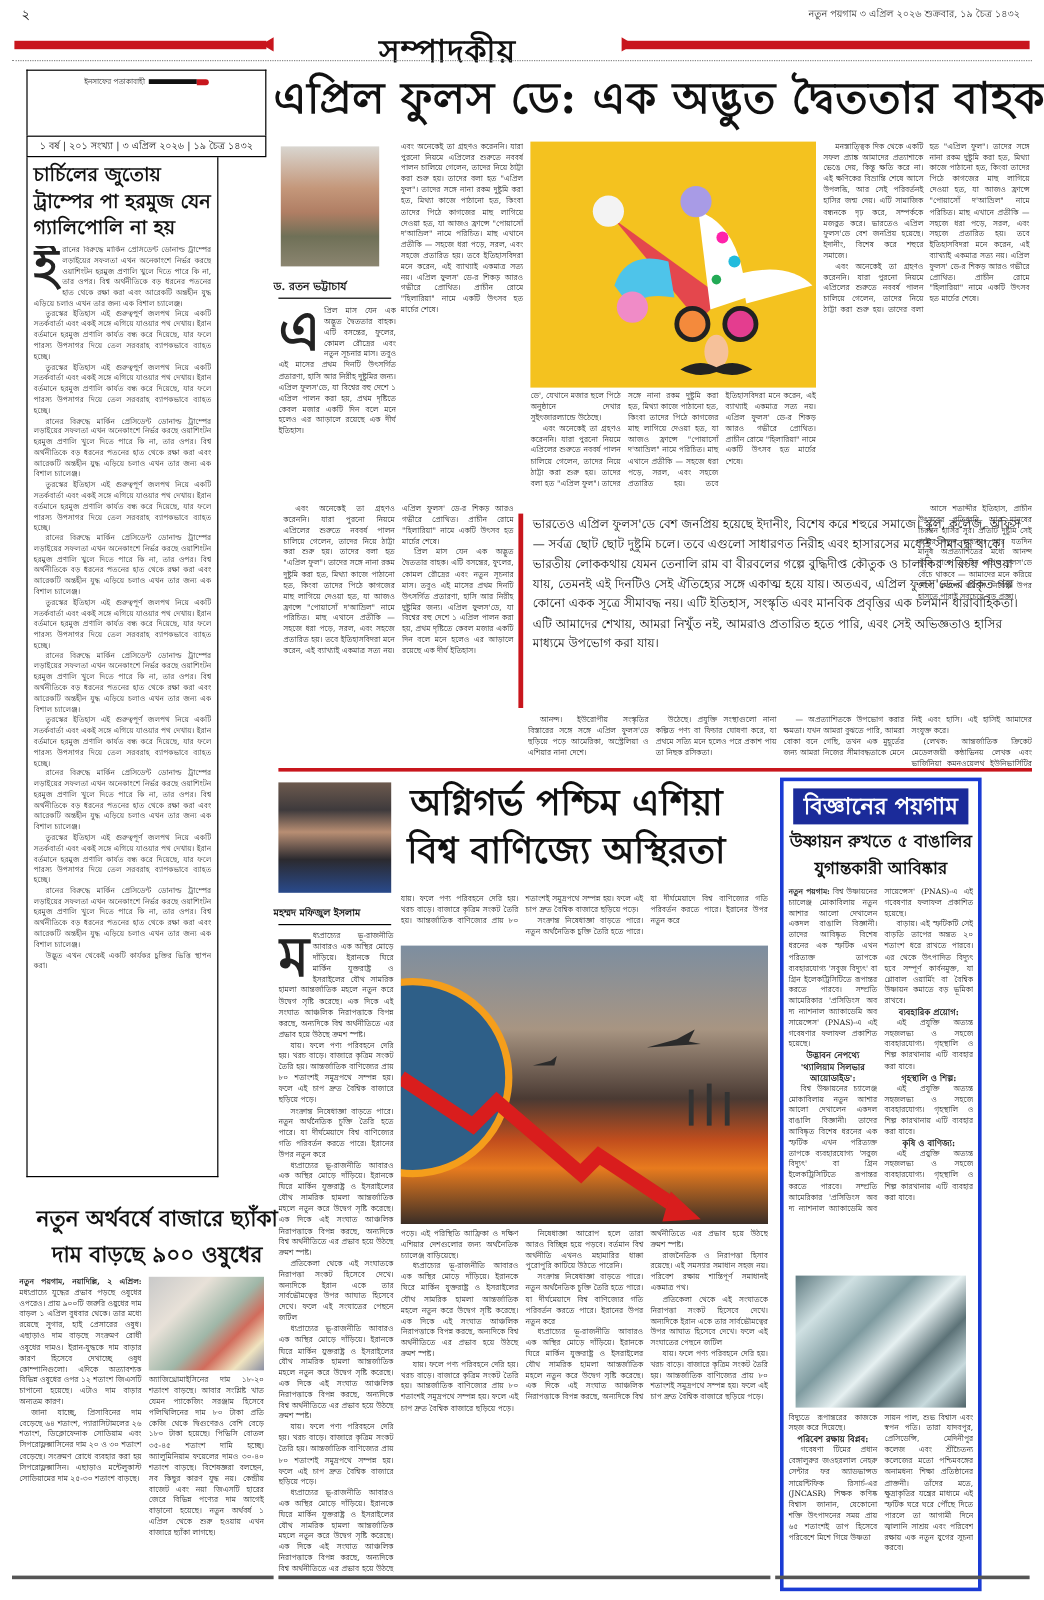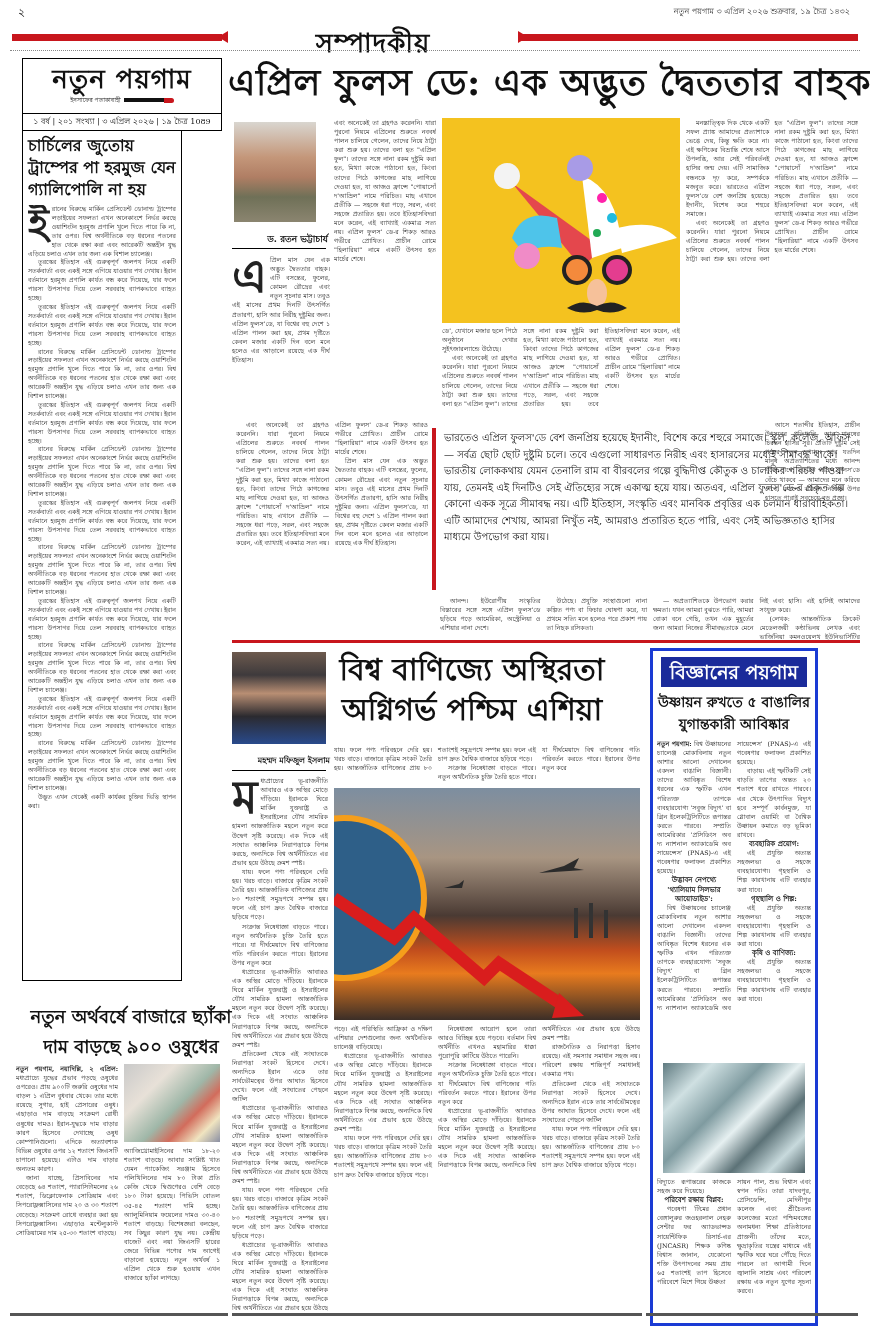--- a/index.html
+++ b/index.html
@@ -19,21 +19,21 @@
 .mast-name{font-size:26px;font-weight:bold;letter-spacing:1px;line-height:32px;text-align:center}
 .mast-tag{font-size:6px;text-align:center;color:#222}
 .mast-tag .pen{display:inline-block;width:40px;height:4px;background:#111;vertical-align:middle;margin-left:3px}
 .mast-tag .nib{display:inline-block;width:10px;height:5px;background:#c8161d;vertical-align:middle;border-radius:0 3px 3px 0}
 .issue{left:22px;top:113px;width:200px;height:18px;border:1px solid #000;font-size:8px;text-align:center;line-height:16px}
 .left-box{left:22px;top:131px;width:160px;height:850px;border:1px solid #000;border-top:none;padding:4px 5px}
 .h-left{font-size:16px;font-weight:bold;line-height:22px}
 .dropcap{float:left;font-size:40px;line-height:36px;margin-right:3px;font-weight:bold}
 .main-title{left:228px;top:60px;width:640px;font-size:36px;line-height:44px;font-weight:bold;white-space:nowrap;letter-spacing:0.5px}
 .photo{background:#ccc}
-.cap{font-size:9px;font-weight:bold;text-align:right}
+.cap{font-size:9px;font-weight:bold;text-align:left}
 .rule{border-top:1px solid #000}
 .pull{left:432px;top:428px;width:430px;height:162px;border-left:4px solid #c8161d;padding:2px 8px;font-size:10px;line-height:16.5px;font-weight:normal;color:#111}
 .h2{left:312px;top:650px;width:320px;text-align:center;font-size:30px;line-height:40px;font-weight:bold}
 .sci-box{left:650px;top:648px;width:168px;height:678px;border:3px solid #1a3bd4;padding:4px}
 .sci-banner{background:#1b2b9a;color:#fff;font-size:19px;font-weight:bold;text-align:center;height:30px;line-height:30px;margin:2px 4px}
 .sci-head{font-size:14px;font-weight:bold;text-align:center;line-height:22px;margin-top:4px}
 .med-title{left:21px;top:1002px;width:220px;text-align:center;font-size:18px;font-weight:bold;line-height:30px}
 .bold-lead{font-weight:bold}
 .subhead{font-weight:bold;font-size:7px;text-indent:0 !important;text-align:center}
 .bottom-rule{left:10px;width:840px;height:3px;background:#555}
@@ -44,24 +44,23 @@
 <div class="abs hdr-num">২</div>
 <div class="abs hdr-date">নতুন পয়গাম ৩ এপ্রিল ২০২৬ শুক্রবার, ১৯ চৈত্র ১৪৩২</div>
 <div class="abs redbar l"></div>
 <div class="abs tri" style="left:218px;border-right:10px solid #c8161d"></div>
 <div class="abs sec-title">সম্পাদকীয়</div>
 <div class="abs tri" style="left:518px;border-left:10px solid #c8161d"></div>
 <div class="abs redbar r"></div>
 <div class="abs dotline"></div>
 
 <div class="abs masthead">
-  <div class="mast-name">নতুন পয়গাম</div>
   <div class="mast-tag"><span>ইনসাফের পতাকাবাহী</span><span class="pen"></span><span class="nib"></span></div>
 </div>
-<div class="abs issue">১ বর্ষ | ২০১ সংখ্যা | ৩ এপ্রিল ২০২৬ | ১৯ চৈত্র 1089</div>
+<div class="abs issue">১ বর্ষ | ২০১ সংখ্যা | ৩ এপ্রিল ২০২৬ | ১৯ চৈত্র ১৪৩২</div>
 
 <div class="abs left-box">
   <div class="h-left">চার্চিলের জুতোয় ট্রাম্পের পা হরমুজ যেন গ্যালিপোলি না হয়</div>
   <div class="col-text" style="height:790px;margin-top:4px;font-size:6.2px;line-height:8.9px">
     <span class="dropcap">ই</span>
     <p style="text-indent:0">রানের বিরুদ্ধে মার্কিন প্রেসিডেন্ট ডোনাল্ড ট্রাম্পের লড়াইয়ের সফলতা এখন অনেকাংশে নির্ভর করছে ওয়াশিংটন হরমুজ প্রণালি খুলে দিতে পারে কি না, তার ওপর। বিশ্ব অর্থনীতিকে বড় ধরনের পতনের হাত থেকে রক্ষা করা এবং আরেকটি অন্তহীন যুদ্ধ এড়িয়ে চলাও এখন তার জন্য এক বিশাল চ্যালেঞ্জ।</p>
     <p>তুরস্কের ইতিহাস এই গুরুত্বপূর্ণ জলপথ নিয়ে একটি সতর্কবার্তা এবং একই সঙ্গে এগিয়ে যাওয়ার পথ দেখায়। ইরান বর্তমানে হরমুজ প্রণালি কার্যত বন্ধ করে দিয়েছে, যার ফলে পারস্য উপসাগর দিয়ে তেল সরবরাহ ব্যাপকভাবে ব্যাহত হচ্ছে।</p>
     <p>তুরস্কের ইতিহাস এই গুরুত্বপূর্ণ জলপথ নিয়ে একটি সতর্কবার্তা এবং একই সঙ্গে এগিয়ে যাওয়ার পথ দেখায়। ইরান বর্তমানে হরমুজ প্রণালি কার্যত বন্ধ করে দিয়েছে, যার ফলে পারস্য উপসাগর দিয়ে তেল সরবরাহ ব্যাপকভাবে ব্যাহত হচ্ছে।</p>
     <p>রানের বিরুদ্ধে মার্কিন প্রেসিডেন্ট ডোনাল্ড ট্রাম্পের লড়াইয়ের সফলতা এখন অনেকাংশে নির্ভর করছে ওয়াশিংটন হরমুজ প্রণালি খুলে দিতে পারে কি না, তার ওপর। বিশ্ব অর্থনীতিকে বড় ধরনের পতনের হাত থেকে রক্ষা করা এবং আরেকটি অন্তহীন যুদ্ধ এড়িয়ে চলাও এখন তার জন্য এক বিশাল চ্যালেঞ্জ।</p>
     <p>তুরস্কের ইতিহাস এই গুরুত্বপূর্ণ জলপথ নিয়ে একটি সতর্কবার্তা এবং একই সঙ্গে এগিয়ে যাওয়ার পথ দেখায়। ইরান বর্তমানে হরমুজ প্রণালি কার্যত বন্ধ করে দিয়েছে, যার ফলে পারস্য উপসাগর দিয়ে তেল সরবরাহ ব্যাপকভাবে ব্যাহত হচ্ছে।</p>
@@ -140,22 +139,22 @@
 <div class="abs col-text" style="left:440px;top:596px;width:420px;height:48px;column-count:4;column-gap:6px">
   <p>আনন্দ। ইউরোপীয় সংস্কৃতির বিস্তারের সঙ্গে সঙ্গে এপ্রিল ফুলস'ডে ছড়িয়ে পড়ে আমেরিকা, অস্ট্রেলিয়া ও এশিয়ার নানা দেশে।</p>
   <p>উঠেছে। প্রযুক্তি সংস্থাগুলো নানা কল্পিত পণ্য বা ফিচার ঘোষণা করে, যা প্রথমে সত্যি মনে হলেও পরে প্রকাশ পায় তা নিছক রসিকতা।</p>
   <p>— অপ্রত্যাশিতকে উপভোগ করার ক্ষমতা। যখন আমরা বুঝতে পারি, আমরা বোকা বনে গেছি, তখন এক মুহূর্তের জন্য আমরা নিজের সীমাবদ্ধতাকে মেনে নিই এবং হাসি। এই হাসিই আমাদের সংযুক্ত করে।</p>
   <p>(লেখক: আন্তর্জাতিক ক্রিকেট মেডেলজয়ী কন্ঠাভিনয় লেখক এবং ভার্জিনিয়া কমনওয়েলথ ইউনিভার্সিটির প্রাক্তন অ্যাফিলিয়েট ফ্যাকাল্টি ও অবসরপ্রাপ্ত প্রধান, স্নাতকোত্তর ইংরেজি বিভাগ, দমদম মতিঝিল কলেজ)।</p>
 </div>
 <div class="abs" style="left:232px;top:640px;width:628px;height:3px;background:#c8161d"></div>
 
 <div class="abs photo" style="left:232px;top:652px;width:94px;height:92px;background:linear-gradient(180deg,#6d5a4e 0%,#3e3a3c 25%,#b88e73 45%,#2b2a2f 70%,#294a8c 100%)"></div>
 <div class="abs h2">
+  <div>অগ্নিগর্ভ পশ্চিম এশিয়া</div>
   <div>বিশ্ব বাণিজ্যে অস্থিরতা</div>
-  <div>অগ্নিগর্ভ পশ্চিম এশিয়া</div>
 </div>
 <div class="abs cap" style="left:228px;top:754px;width:102px;font-size:8px">মহম্মদ মফিজুল ইসলাম</div>
 <div class="abs rule" style="left:232px;top:770px;width:94px"></div>
 <div class="abs col-text" style="left:232px;top:776px;width:96px;height:535px">
   <span class="dropcap" style="font-size:46px;line-height:42px">ম</span>
   <p style="text-indent:0">ধ্যপ্রাচ্যের ভূ-রাজনীতি আবারও এক অস্থির মোড়ে দাঁড়িয়ে। ইরানকে ঘিরে মার্কিন যুক্তরাষ্ট্র ও ইসরাইলের যৌথ সামরিক হামলা আন্তর্জাতিক মহলে নতুন করে উদ্বেগ সৃষ্টি করেছে। এক দিকে এই সংঘাত আঞ্চলিক নিরাপত্তাকে বিপন্ন করছে, অন্যদিকে বিশ্ব অর্থনীতিতে এর প্রভাব হয়ে উঠছে ক্রমশ স্পষ্ট।</p>
   <p>যায়। ফলে পণ্য পরিবহনে দেরি হয়। খরচ বাড়ে। বাজারে কৃত্রিম সংকট তৈরি হয়। আন্তর্জাতিক বাণিজ্যের প্রায় ৮০ শতাংশই সমুদ্রপথে সম্পন্ন হয়। ফলে এই চাপ দ্রুত বৈশ্বিক বাজারে ছড়িয়ে পড়ে।</p>
   <p>সংক্রান্ত নিষেধাজ্ঞা বাড়তে পারে। নতুন অর্থনৈতিক চুক্তি তৈরি হতে পারে। যা দীর্ঘমেয়াদে বিশ্ব বাণিজ্যের গতি পরিবর্তন করতে পারে। ইরানের উপর নতুন করে</p>
   <p>ধ্যপ্রাচ্যের ভূ-রাজনীতি আবারও এক অস্থির মোড়ে দাঁড়িয়ে। ইরানকে ঘিরে মার্কিন যুক্তরাষ্ট্র ও ইসরাইলের যৌথ সামরিক হামলা আন্তর্জাতিক মহলে নতুন করে উদ্বেগ সৃষ্টি করেছে। এক দিকে এই সংঘাত আঞ্চলিক নিরাপত্তাকে বিপন্ন করছে, অন্যদিকে বিশ্ব অর্থনীতিতে এর প্রভাব হয়ে উঠছে ক্রমশ স্পষ্ট।</p>
   <p>প্রতিকেলা থেকে এই সংঘাতকে নিরাপত্তা সংকট হিসেবে দেখে। অন্যদিকে ইরান একে তার সার্বভৌমত্বের উপর আঘাত হিসেবে দেখে। ফলে এই সংঘাতের পেছনে জটিল</p>

